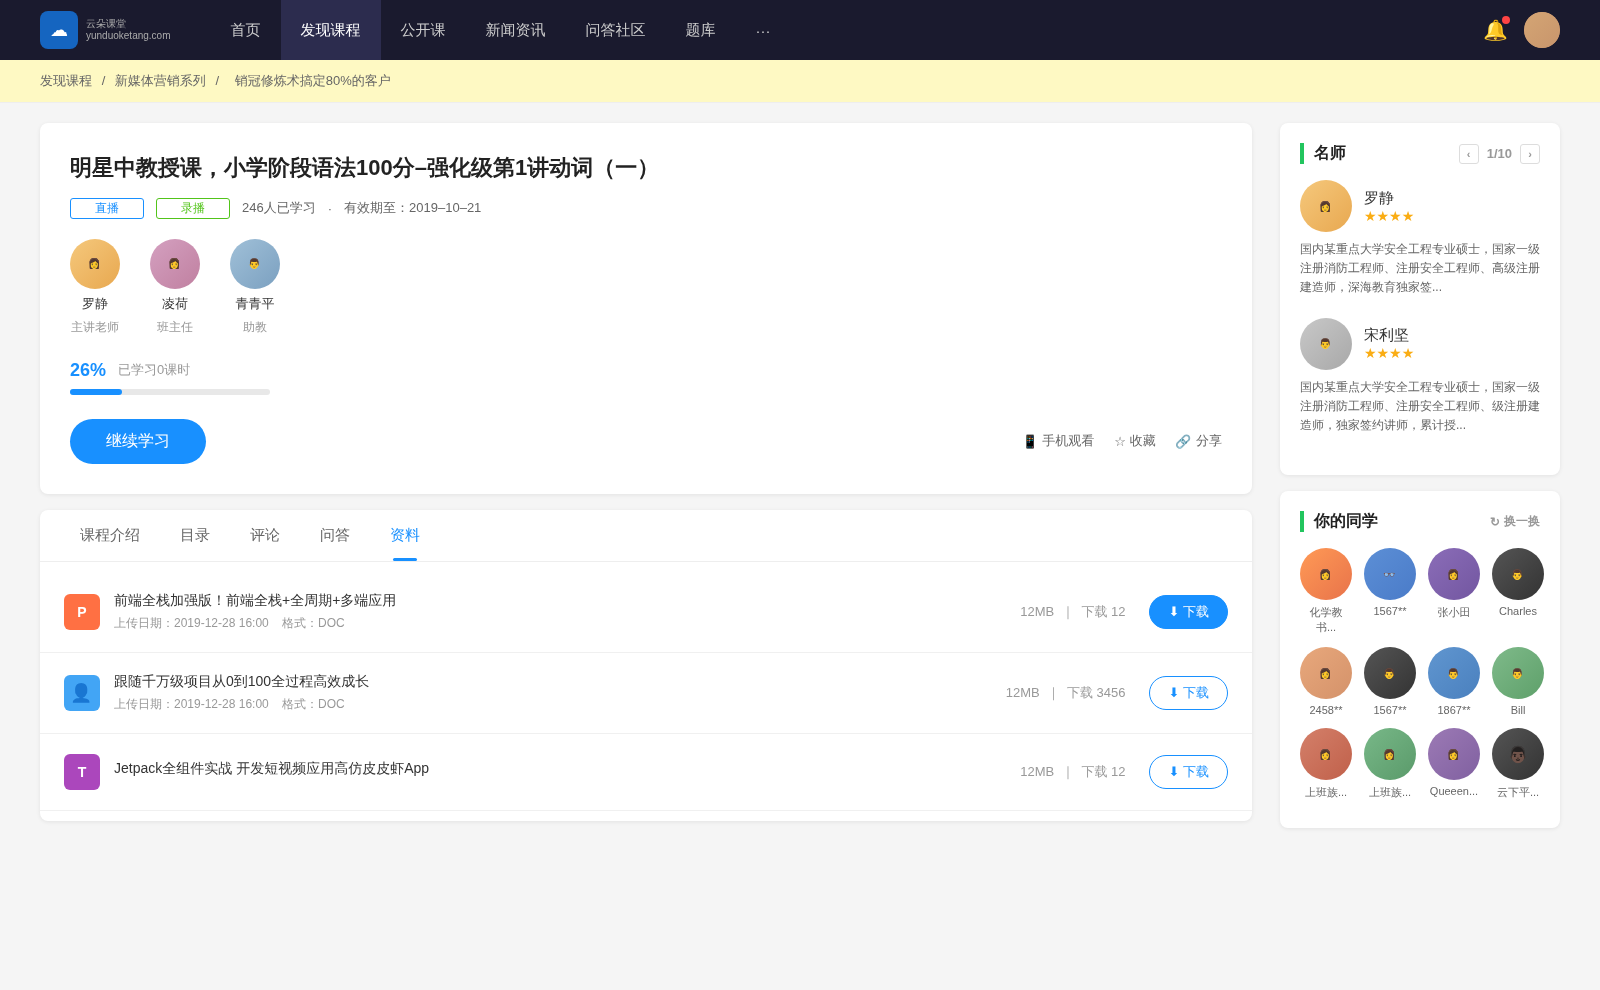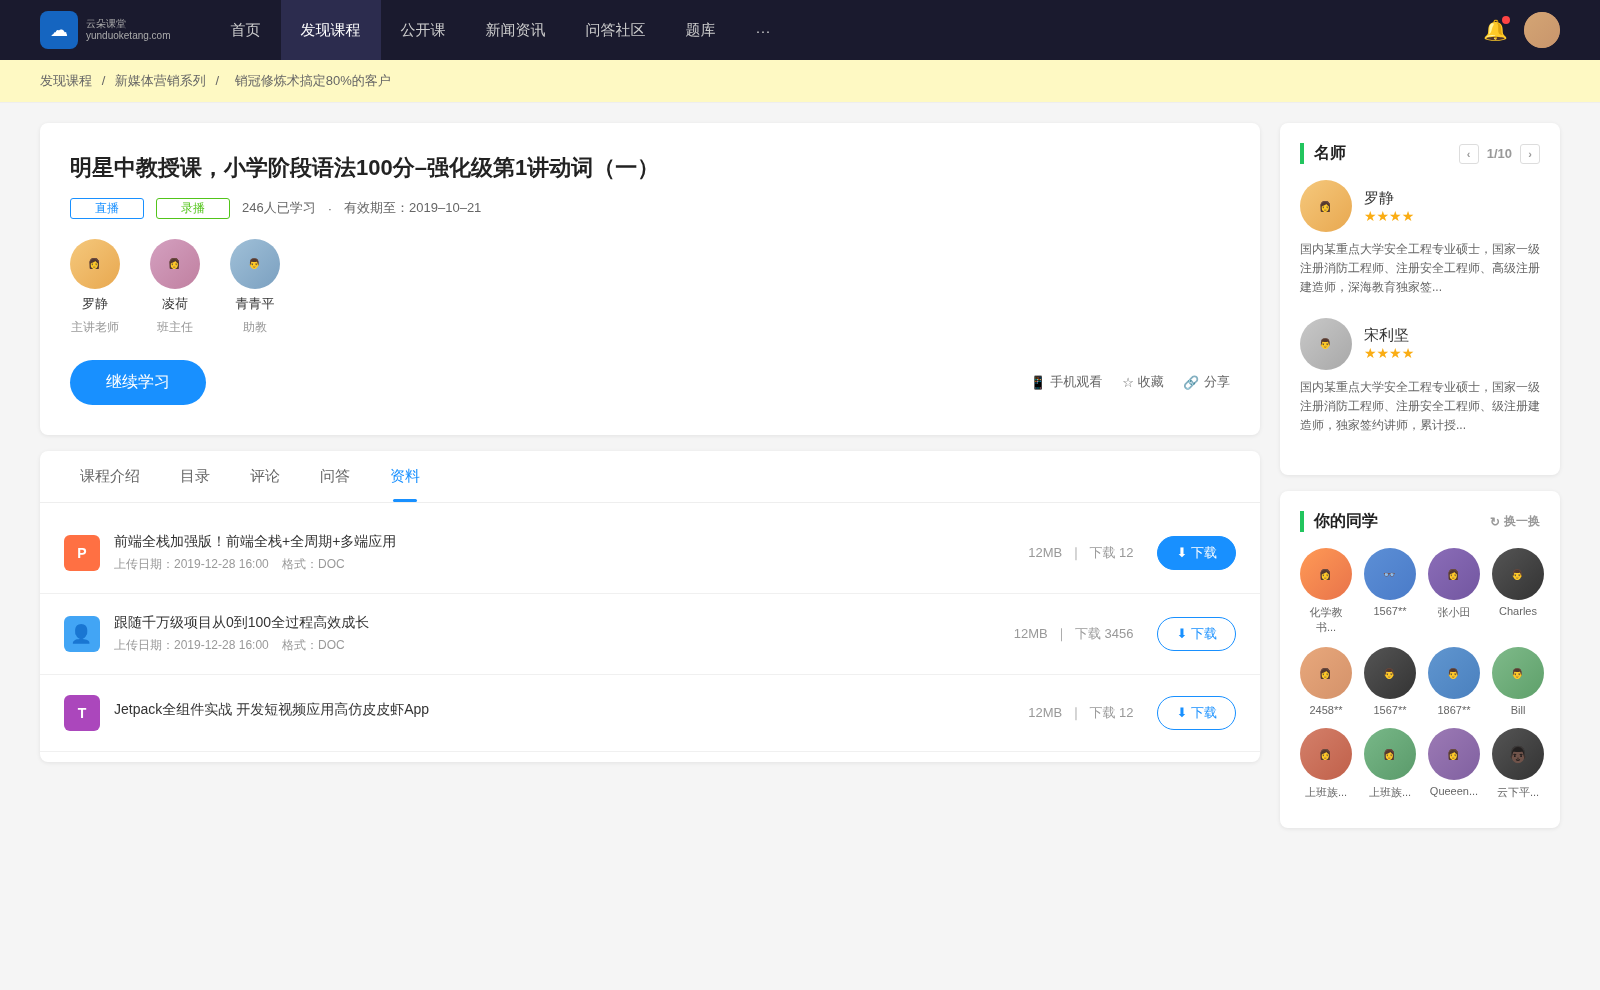--- a/index.html
+++ b/index.html
@@ -20,21 +20,21 @@
     .bell-dot { width: 8px; height: 8px; background: #ff4444; border-radius: 50%; position: absolute; top: -2px; right: -2px; }
     .avatar-circle { width: 36px; height: 36px; border-radius: 50%; background: #c8956c; overflow: hidden; cursor: pointer; display: flex; align-items: center; justify-content: center; }
     .avatar-img { width: 100%; height: 100%; background: linear-gradient(135deg, #d4a574, #c8956c); border-radius: 50%; }
 
     
     .breadcrumb { background: #fef9c3; padding: 12px 40px; border-bottom: 1px solid #eee; font-size: 13px; color: #666; }
     .breadcrumb a { color: #666; text-decoration: none; }
     .breadcrumb span { margin: 0 6px; }
 
     
-    .main-layout { display: flex; gap: 20px; padding: 20px 40px; max-width: 1600px; }
+    .main-layout { display: flex; gap: 28px; padding: 20px 40px; max-width: 1600px; }
     .content-area { flex: 1; min-width: 0; }
     .sidebar { width: 280px; flex-shrink: 0; }
 
     
     .course-card { background: white; border-radius: 8px; padding: 30px; margin-bottom: 16px; box-shadow: 0 1px 4px rgba(0,0,0,0.08); }
     .course-title { font-size: 22px; font-weight: bold; color: #222; margin-bottom: 14px; line-height: 1.4; }
     .course-meta { display: flex; align-items: center; gap: 12px; margin-bottom: 20px; font-size: 13px; color: #666; }
     .tag { border: 1px solid #1890ff; color: #1890ff; padding: 1px 24px; border-radius: 3px; font-size: 12px; }
     .tag.record { border-color: #52c41a; color: #52c41a; }
     .teachers { display: flex; gap: 30px; margin-bottom: 24px; }
@@ -187,20 +187,29 @@
           <div class="teacher-role">班主任</div>
         </div>
         <div class="teacher-item">
           <div class="teacher-avatar teacher-av-qing">
             <div class="face">👨</div>
           </div>
           <div class="teacher-name">青青平</div>
           <div class="teacher-role">助教</div>
         </div>
       </div>
+      <div class="progress-section">
+        <div class="progress-label">
+          <span class="progress-pct">26%</span>
+          <span class="progress-text">已学习0课时</span>
+        </div>
+        <div class="progress-bar-bg">
+          <div class="progress-bar-fill" style="width: 26%"></div>
+        </div>
+      </div>
       <div class="action-row">
         <button class="btn-primary">继续学习</button>
         <div class="action-btns">
           <div class="action-btn">
             <span>📱</span>
             <span>手机观看</span>
           </div>
           <div class="action-btn">
             <span>☆</span>
             <span>收藏</span>

